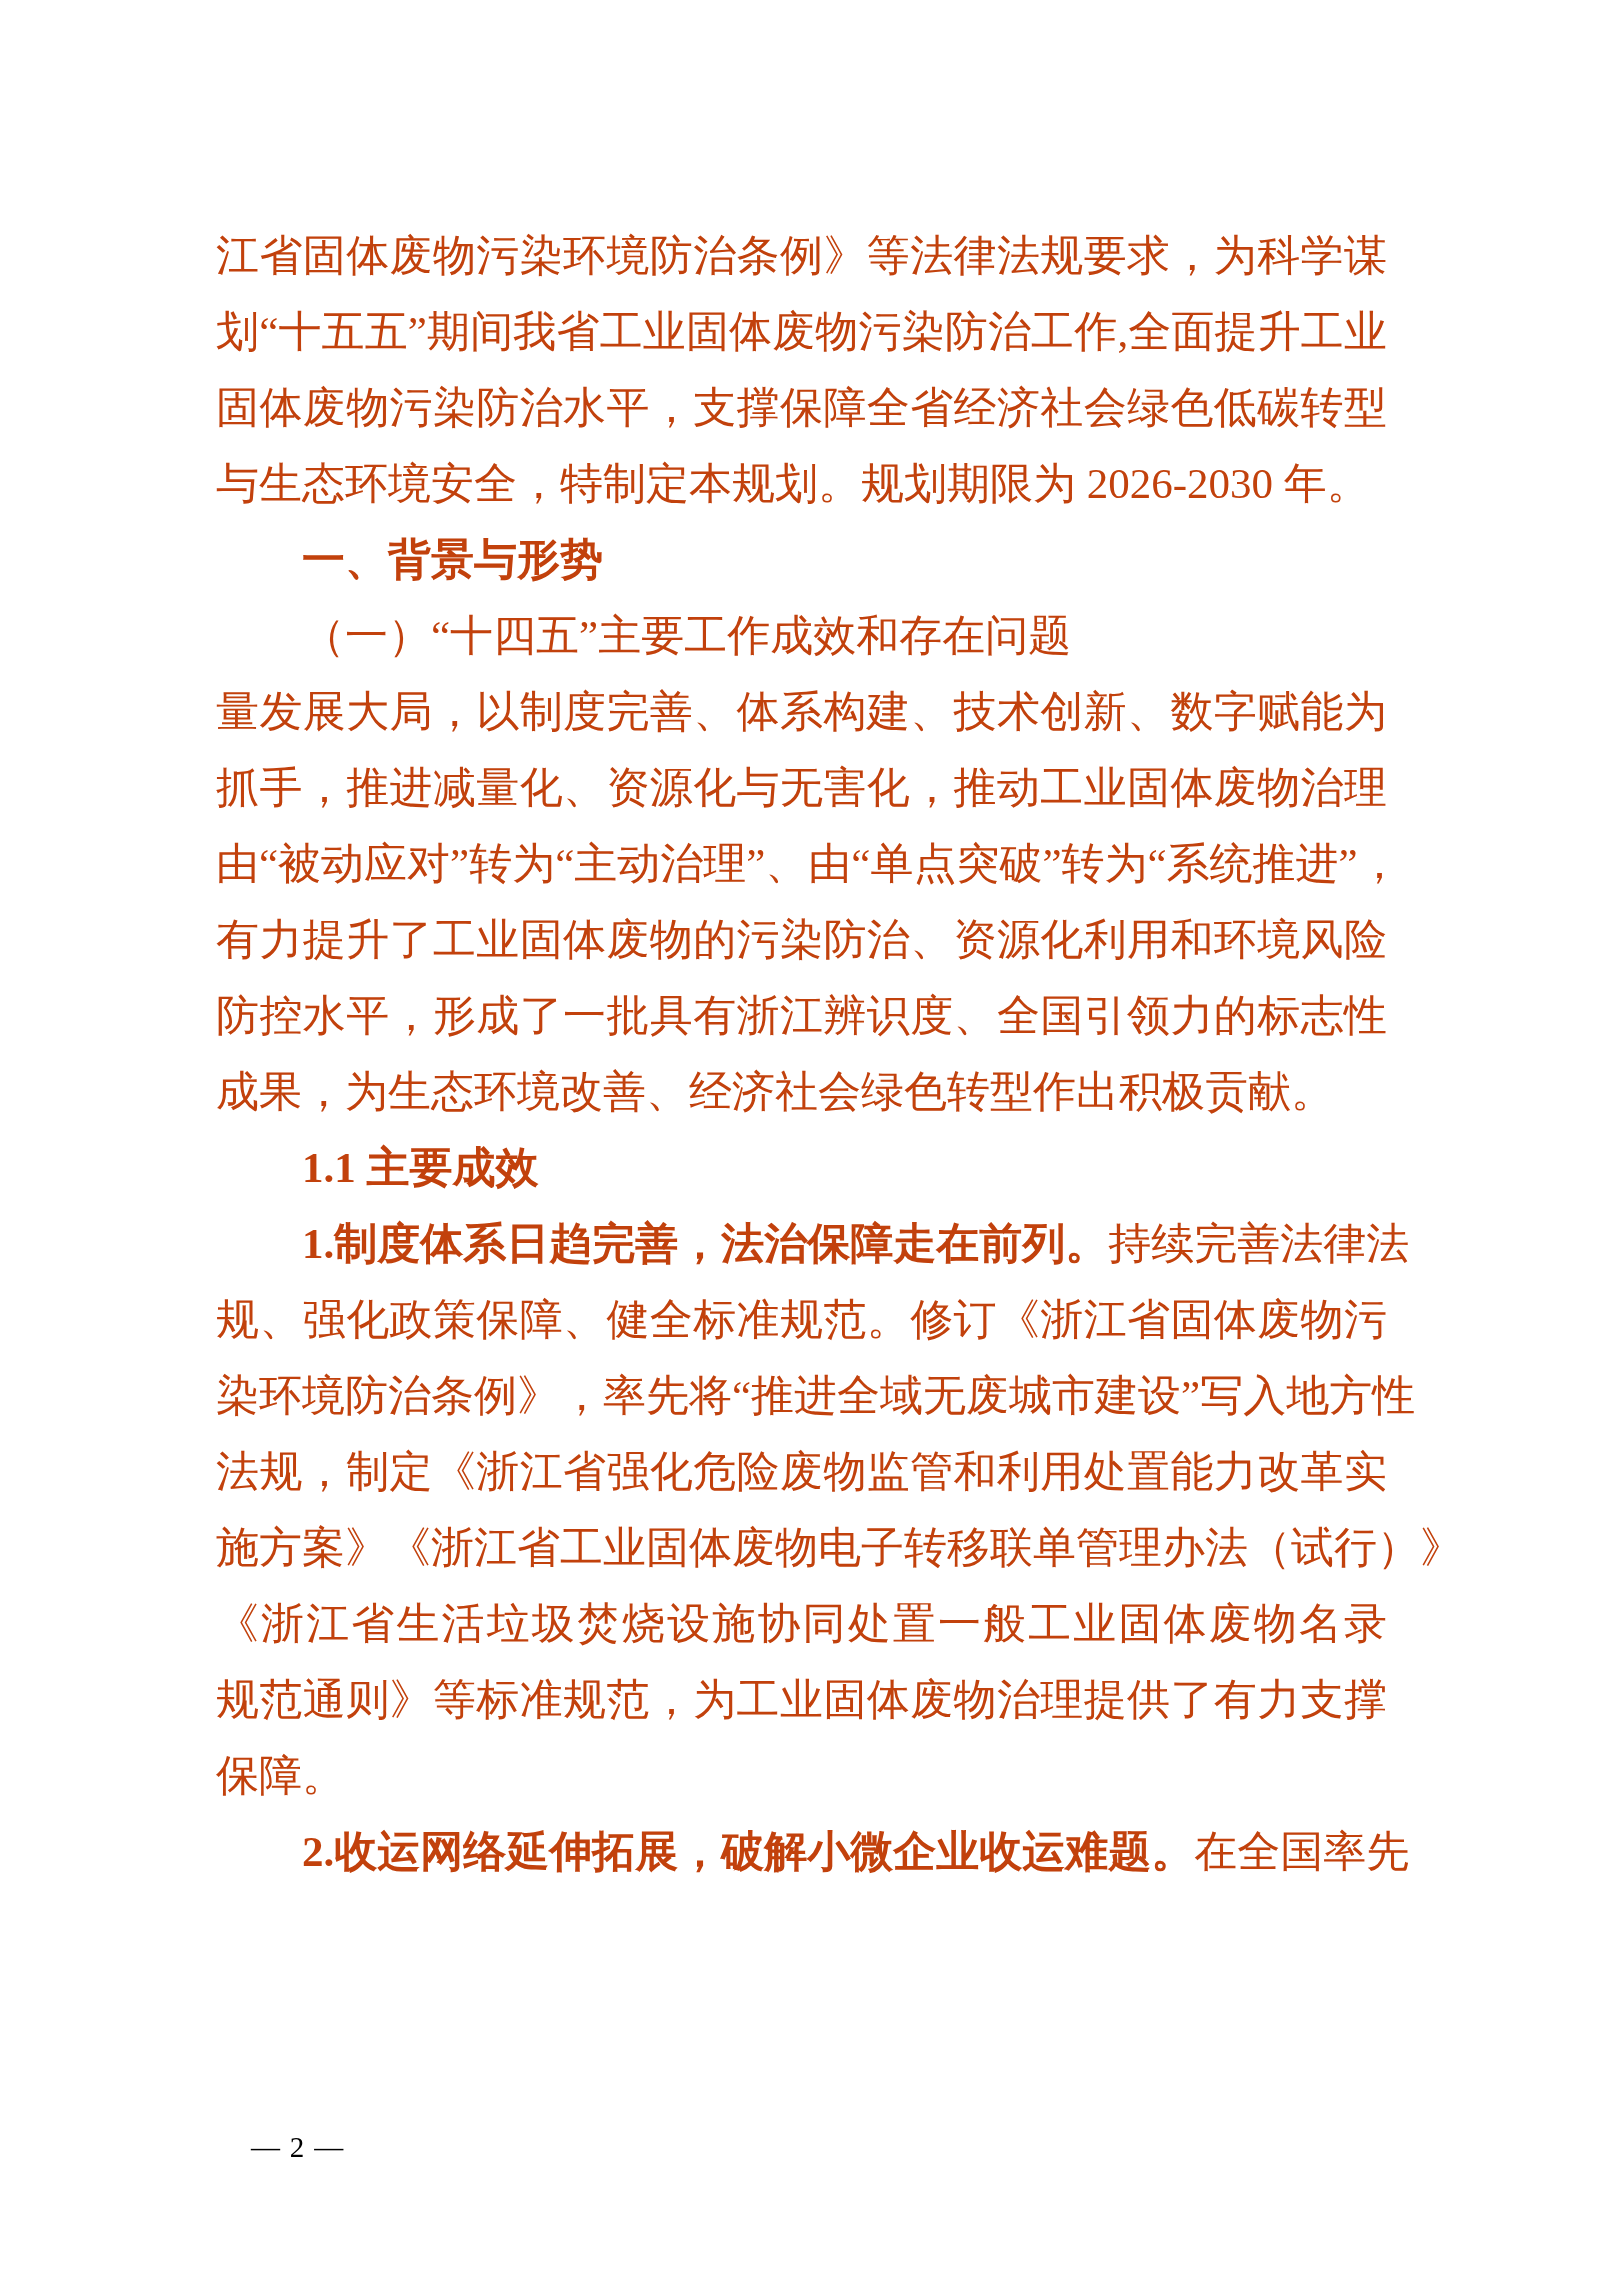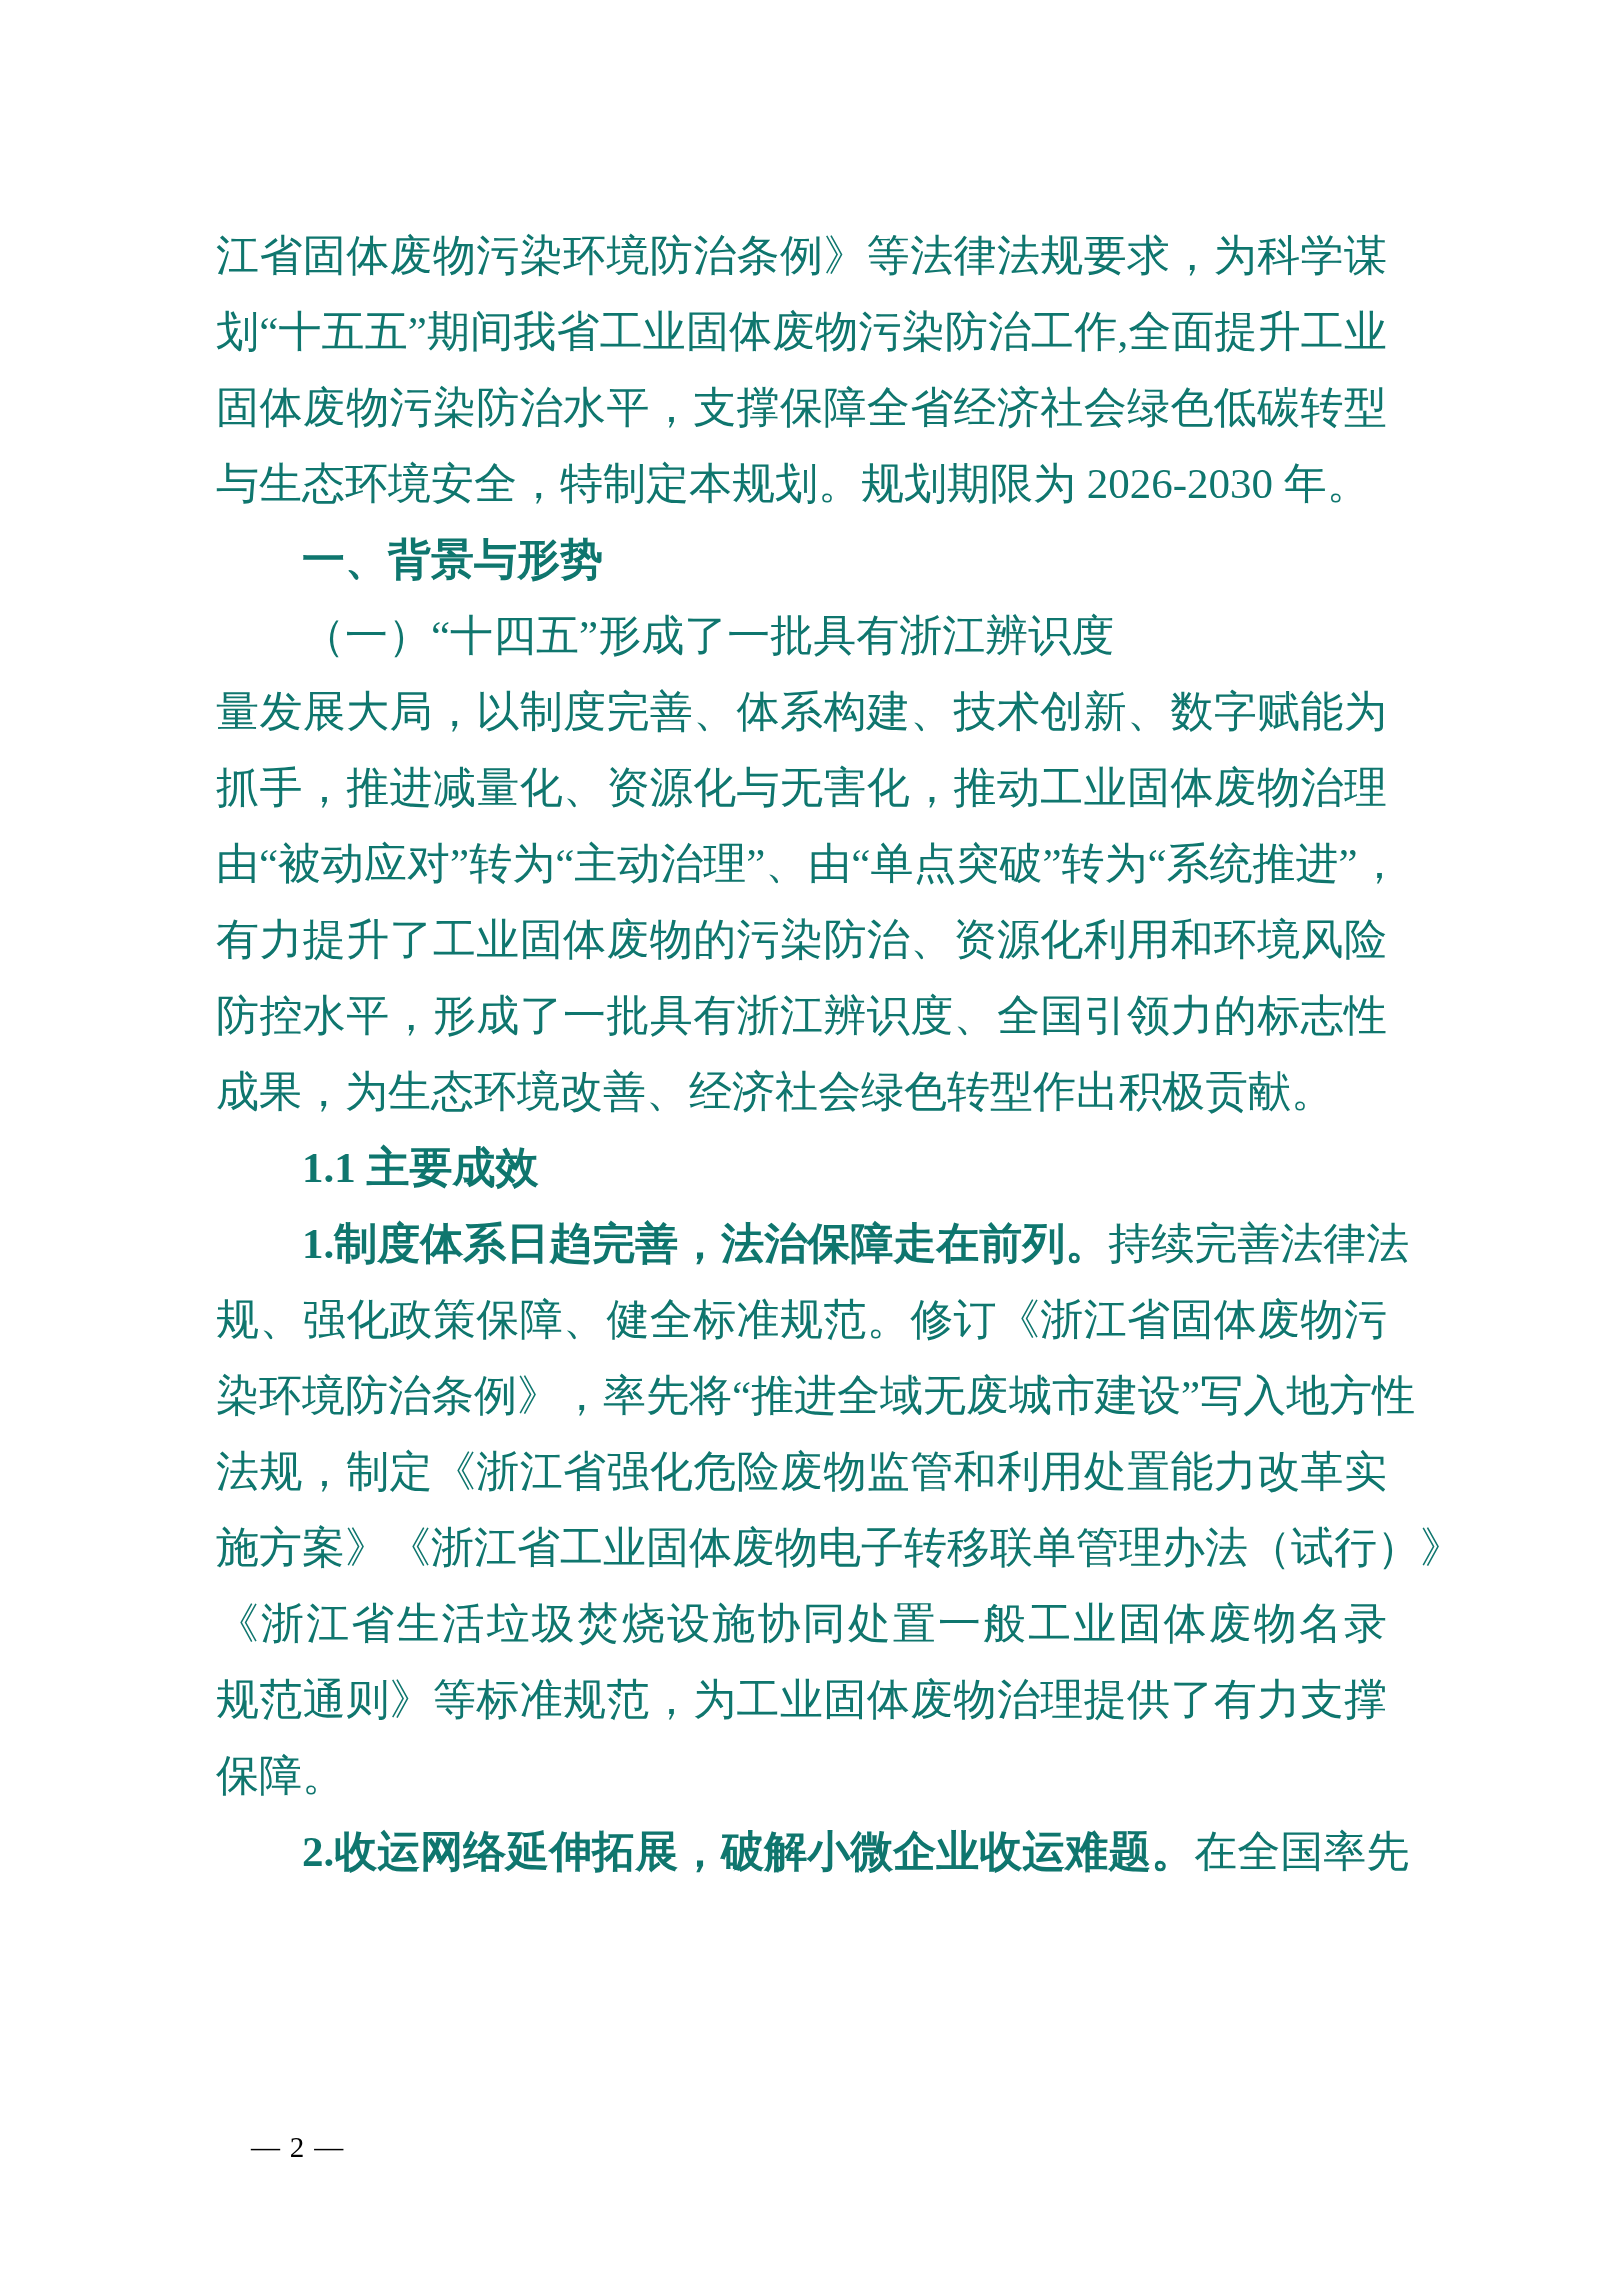--- a/index.html
+++ b/index.html
@@ -19,21 +19,21 @@
   .content {
     position: absolute;
     left: 216px; top: 218px;
     width: 1171px;
   }
   .ln {
     height: 76px;
     line-height: 76px;
     font-size: 43px;
     white-space: nowrap;
-    color: #0f766e;
+    color: #c2410c;
   }
   
   .fill { text-align: justify; text-align-last: justify; }
   
   .end  { text-align: center; text-align-last: left; }
   
   .ind  { text-indent: 86px; }
   
   .h1 { font-family: Liberation Serif, serif; font-weight: 700; }
   
@@ -54,21 +54,21 @@
 <body>
 
 <div class="page">
   <div class="content">
     <div class="ln fill">江省固体废物污染环境防治条例》等法律法规要求，为科学谋</div>
     <div class="ln fill">划“十五五”期间我省工业固体废物污染防治工作,全面提升工业</div>
     <div class="ln fill">固体废物污染防治水平，支撑保障全省经济社会绿色低碳转型</div>
     <div class="ln end">与生态环境安全，特制定本规划。规划期限为 2026-2030 年。</div>
 
     <div class="ln end h1 ind">一、背景与形势</div>
-    <div class="ln end h2 ind">（一）“十四五”形成了一批具有浙江辨识度</div>
+    <div class="ln end h2 ind">（一）“十四五”主要工作成效和存在问题</div>
 
     <div class="ln fill">量发展大局，以制度完善、体系构建、技术创新、数字赋能为</div>
     <div class="ln fill">抓手，推进减量化、资源化与无害化，推动工业固体废物治理</div>
     <div class="ln fill">由“被动应对”转为“主动治理”、由“单点突破”转为“系统推进”，</div>
     <div class="ln fill">有力提升了工业固体废物的污染防治、资源化利用和环境风险</div>
     <div class="ln fill">防控水平，形成了一批具有浙江辨识度、全国引领力的标志性</div>
     <div class="ln end">成果，为生态环境改善、经济社会绿色转型作出积极贡献。</div>
 
     <div class="ln end h3 ind">1.1 主要成效</div>
 

